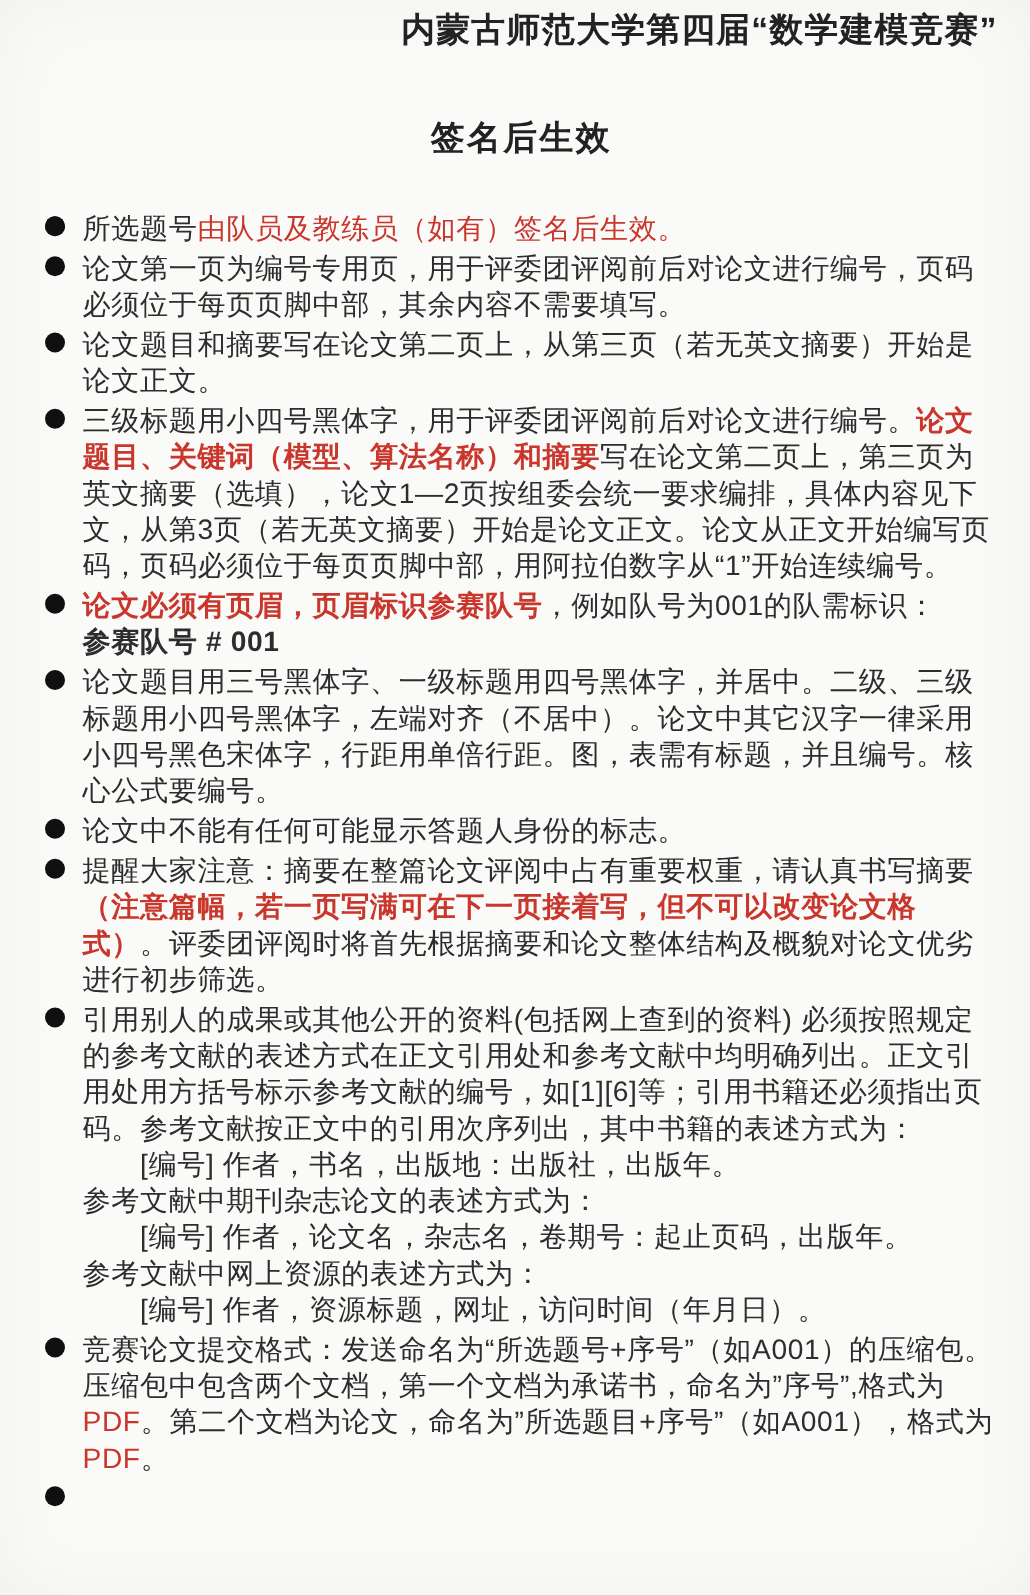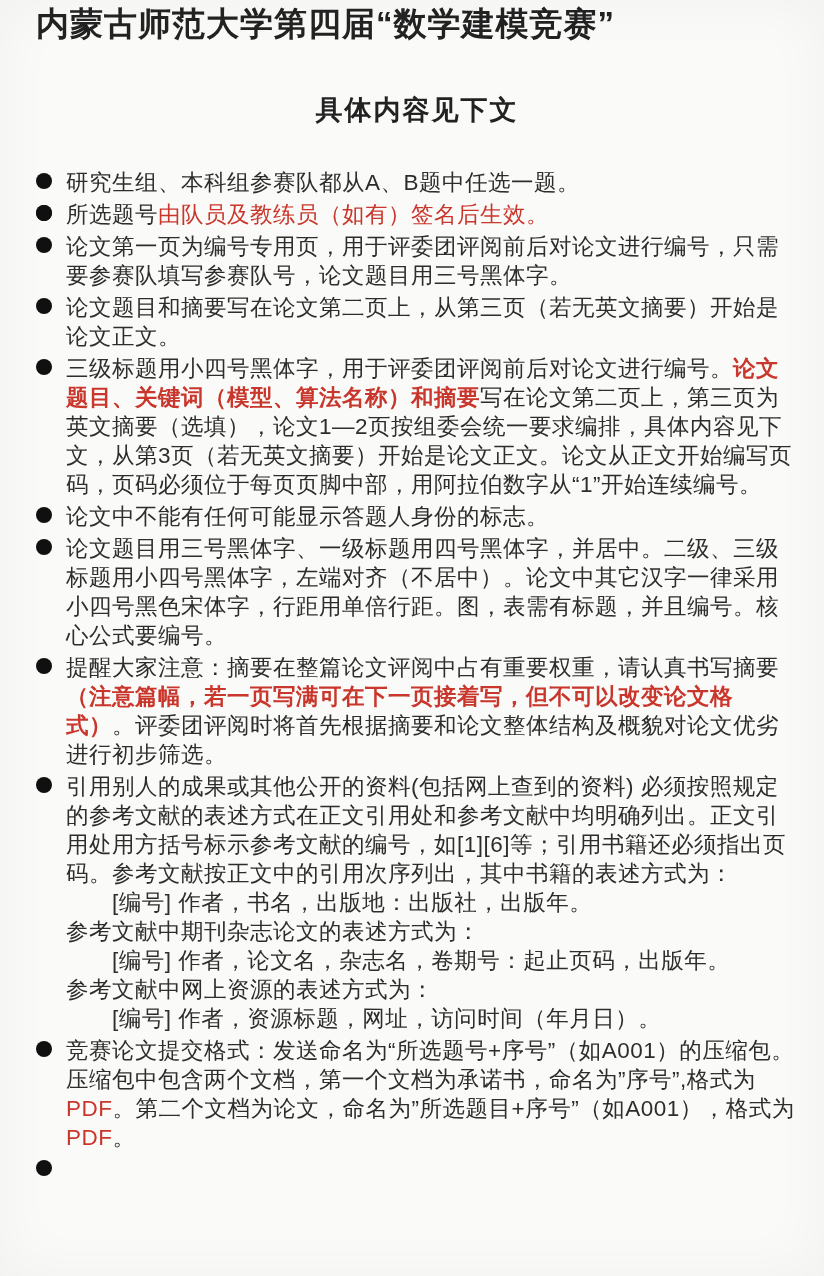--- a/index.html
+++ b/index.html
@@ -16,24 +16,24 @@
     overflow:hidden;
     box-shadow:inset 0 0 60px rgba(0,0,0,0.04);
   }
   .page{
     box-sizing:border-box;
     width:824px;height:1276px;
     padding:8px 26px 6px 36px;
   }
   h1.doc-title{
     margin:0;
-    font-size:33px;
+    font-size:27px;
     line-height:32px;
     font-weight:700;
-    text-align:left;
+    text-align:right;
     letter-spacing:1px;
     color:#222;
   }
   h2.doc-subtitle{
     margin:54px 0 42px 0;
     font-size:27px;
     line-height:32px;
     font-weight:700;
     text-align:center;
     letter-spacing:2px;
@@ -61,30 +61,31 @@
   }
   .seg{color:var(--text);}
   .seg.red{color:var(--red);}
   .seg.bold{font-weight:700;}
 </style>
 </head>
 <body>
 
 <div class="page">
   <h1 class="doc-title">内蒙古师范大学第四届“数学建模竞赛”</h1>
-  <h2 class="doc-subtitle">具体内容见下文</h2>
+  <h2 class="doc-subtitle">签名后生效</h2>
   <ul class="rules" id="rules-list">
-      <li><span class="marker"></span><span class="seg">研究生组、本科组参赛队都从A、B题中任选一题。</span></li>
       <li><span class="marker"></span></li>
       <li><span class="marker"></span><span class="seg">所选题号</span><span class="seg red">由队员及教练员（如有）签名后生效。</span></li>
-      <li><span class="marker"></span><span class="seg">论文第一页为编号专用页，用于评委团评阅前后对论文进行编号，只需要参赛队填写参赛队号，论文题目用三号黑体字。</span></li>
+      <li><span class="marker"></span><span class="seg">论文第一页为编号专用页，用于评委团评阅前后对论文进行编号，页码必须位于每页页脚中部，其余内容不需要填写。</span></li>
       <li><span class="marker"></span><span class="seg">论文题目和摘要写在论文第二页上，从第三页（若无英文摘要）开始是论文正文。</span></li>
       <li><span class="marker"></span><span class="seg">三级标题用小四号黑体字，用于评委团评阅前后对论文进行编号。</span><span class="seg red bold">论文题目、关键词（模型、算法名称）和摘要</span><span class="seg">写在论文第二页上，第三页为英文摘要（选填），论文1—2页按组委会统一要求编排，具体内容见下文，从第3页（若无英文摘要）开始是论文正文。论文从正文开始编写页码，页码必须位于每页页脚中部，用阿拉伯数字从“1”开始连续编号。</span></li>
+      <li><span class="marker"></span><span class="seg red bold">论文必须有页眉，页眉标识参赛队号</span><span class="seg">，例如队号为001的队需标识：
+</span><span class="seg bold">参赛队号 # 001</span></li>
+      <li><span class="marker"></span><span class="seg">论文题目用三号黑体字、一级标题用四号黑体字，并居中。二级、三级标题用小四号黑体字，左端对齐（不居中）。论文中其它汉字一律采用小四号黑色宋体字，行距用单倍行距。图，表需有标题，并且编号。核心公式要编号。</span></li>
       <li><span class="marker"></span><span class="seg">论文中不能有任何可能显示答题人身份的标志。</span></li>
-      <li><span class="marker"></span><span class="seg">论文题目用三号黑体字、一级标题用四号黑体字，并居中。二级、三级标题用小四号黑体字，左端对齐（不居中）。论文中其它汉字一律采用小四号黑色宋体字，行距用单倍行距。图，表需有标题，并且编号。核心公式要编号。</span></li>
       <li><span class="marker"></span><span class="seg">提醒大家注意：摘要在整篇论文评阅中占有重要权重，请认真书写摘要</span><span class="seg red bold">（注意篇幅，若一页写满可在下一页接着写，但不可以改变论文格式）</span><span class="seg">。评委团评阅时将首先根据摘要和论文整体结构及概貌对论文优劣进行初步筛选。</span></li>
       <li><span class="marker"></span><span class="seg">引用别人的成果或其他公开的资料(包括网上查到的资料) 必须按照规定的参考文献的表述方式在正文引用处和参考文献中均明确列出。正文引用处用方括号标示参考文献的编号，如[1][6]等；引用书籍还必须指出页码。参考文献按正文中的引用次序列出，其中书籍的表述方式为：
 　　[编号] 作者，书名，出版地：出版社，出版年。
 参考文献中期刊杂志论文的表述方式为：
 　　[编号] 作者，论文名，杂志名，卷期号：起止页码，出版年。
 参考文献中网上资源的表述方式为：
 　　[编号] 作者，资源标题，网址，访问时间（年月日）。</span></li>
       <li><span class="marker"></span><span class="seg">竞赛论文提交格式：发送命名为“所选题号+序号”（如A001）的压缩包。压缩包中包含两个文档，第一个文档为承诺书，命名为”序号”,格式为</span><span class="seg red">PDF</span><span class="seg">。第二个文档为论文，命名为”所选题目+序号”（如A001），格式为</span><span class="seg red">PDF</span><span class="seg">。</span></li>
       <li><span class="marker"></span></li>
     </ul>

